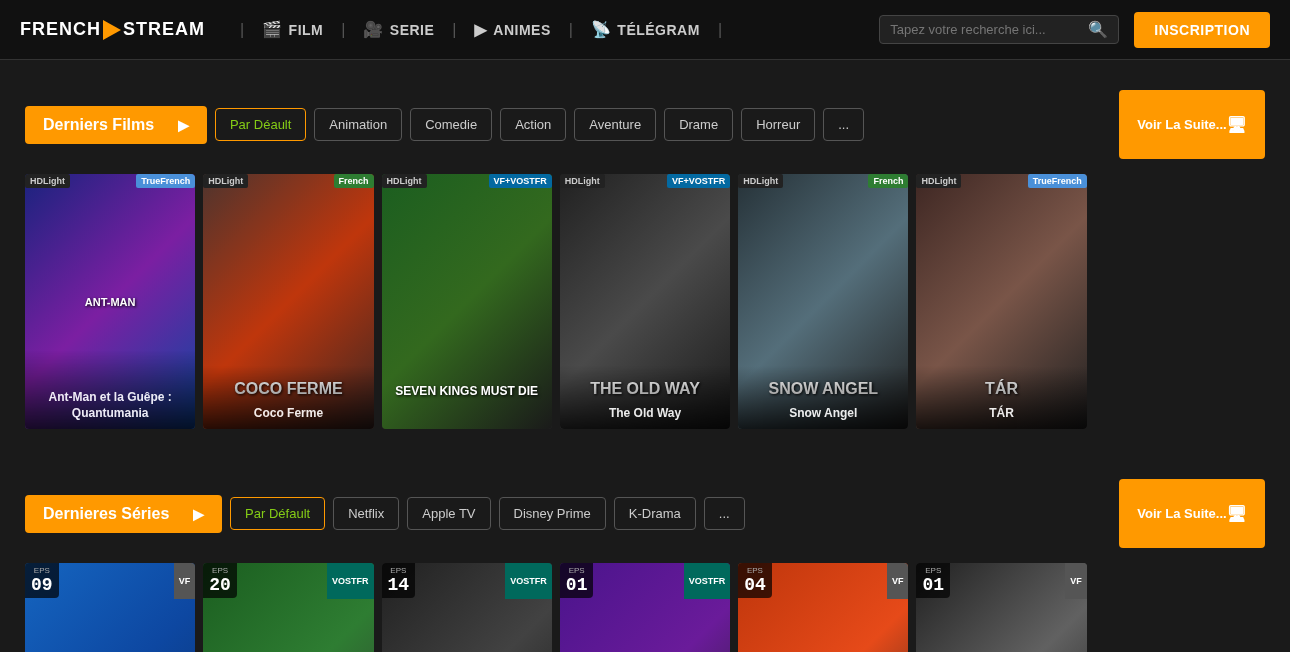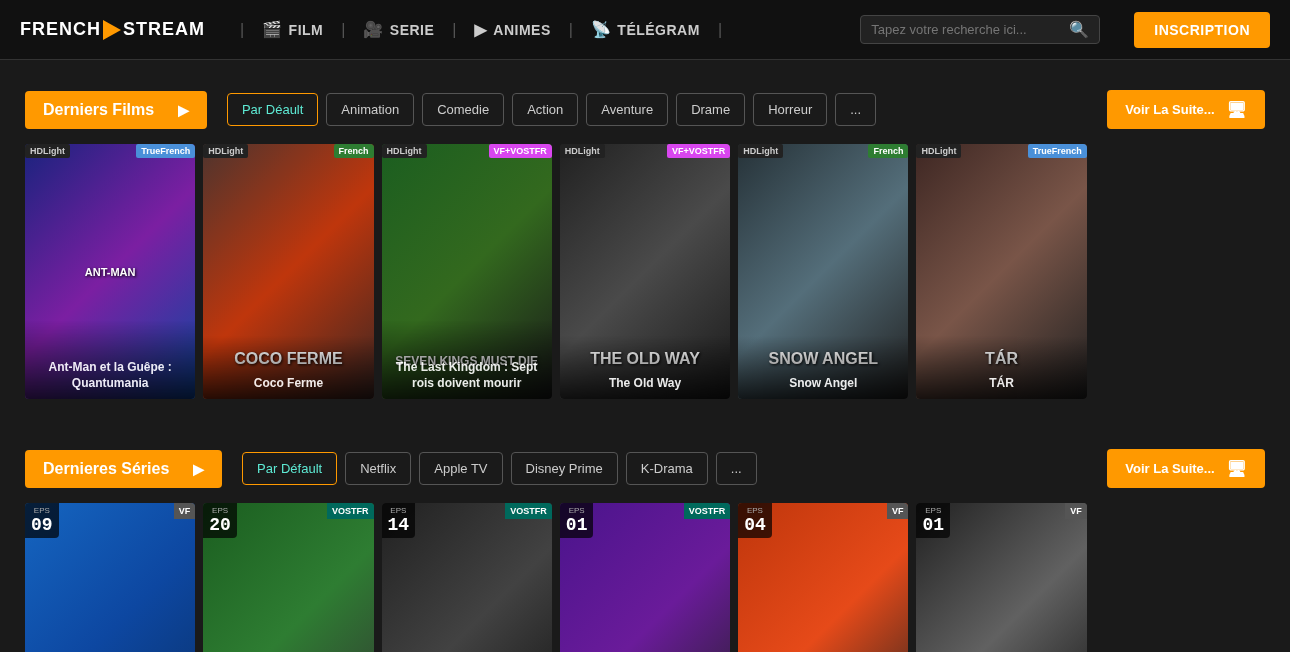--- a/index.html
+++ b/index.html
@@ -96,21 +96,20 @@
       background: #f90;
       color: #fff;
       font-weight: bold;
       font-size: 14px;
       border: none;
       border-radius: 4px;
       padding: 10px 20px;
       cursor: pointer;
       text-transform: uppercase;
       letter-spacing: 0.5px;
-      margin-left: 19px;
     }
 
     
     .main-content {
       padding: 30px 25px 20px;
     }
 
     
     .section-header {
       display: flex;
@@ -139,36 +138,35 @@
       background: transparent;
       color: #ccc;
       font-size: 13px;
       border: 1px solid #555;
       border-radius: 4px;
       padding: 8px 14px;
       cursor: pointer;
     }
     .filter-btn.active {
       border-color: #f90;
-      color: #5eead4;
-      margin-left: 12px;
+      color: #84cc16;
     }
     .see-more-btn {
       margin-left: auto;
       background: #f90;
       color: #fff;
       font-weight: bold;
       font-size: 13px;
       border: none;
       border-radius: 4px;
-      padding: 10px 18px;
-      cursor: pointer;
-      display: flex;
-      align-items: center;
-      gap: 12px;
+      padding: 25px 18px;
+      cursor: pointer;
+      display: flex;
+      align-items: center;
+      gap: 0;
     }
     .see-more-icon {
       font-size: 16px;
     }
 
     
     .movies-grid {
       display: grid;
       grid-template-columns: repeat(7, 1fr);
       gap: 8px;
@@ -218,21 +216,21 @@
     }
     .badge {
       font-size: 9px;
       font-weight: bold;
       padding: 2px 5px;
       border-radius: 2px;
     }
     .badge-hdlight { background: #222; color: #ccc; }
     .badge-truefrench { background: #4a90d9; color: #fff; }
     .badge-french { background: #2e7d32; color: #fff; }
-    .badge-vfvostfr { background: #d946ef; color: #fff; }
+    .badge-vfvostfr { background: #0369a1; color: #fff; }
 
     
     .eps-badge {
       position: absolute;
       top: 0;
       left: 0;
       display: flex;
       flex-direction: column;
       align-items: center;
       background: rgba(0,0,0,0.7);
@@ -249,21 +247,21 @@
       font-weight: bold;
       color: #fff;
       font-family: Liberation Mono, monospace;
     }
     .lang-badge {
       position: absolute;
       top: 0;
       right: 0;
       font-size: 9px;
       font-weight: bold;
-      padding: 3px 5px;
+      padding: 13px 5px;
       background: #555;
       color: #fff;
       text-align: center;
     }
     .lang-badge.vf { background: #555; }
     .lang-badge.vostfr { background: #00695c; }
 
     
     .poster-1 { background: linear-gradient(135deg, #1a237e 0%, #7b1fa2 50%, #0d47a1 100%); padding-left: 20px; }
     .poster-2 { background: linear-gradient(135deg, #4e342e 0%, #bf360c 50%, #3e2723 100%); }
@@ -396,23 +394,20 @@
     </div>
 
     <div class="movie-card">
       <div class="movie-poster poster-3">
         <div class="poster-text poster-text-large" style="font-size:12px;">SEVEN KINGS MUST DIE</div>
       </div>
       <div class="badge-row">
         <span class="badge badge-hdlight">HDLight</span>
         <span class="badge badge-vfvostfr">VF+VOSTFR</span>
       </div>
-      <div class="movie-overlay">
-        <div class="movie-title">The Last Kingdom : Sept rois doivent mourir</div>
-      </div>
     </div>
 
     <div class="movie-card">
       <div class="movie-poster poster-4">
         <div class="poster-text poster-text-large">THE OLD WAY</div>
       </div>
       <div class="badge-row">
         <span class="badge badge-hdlight">HDLight</span>
         <span class="badge badge-vfvostfr">VF+VOSTFR</span>
       </div>

